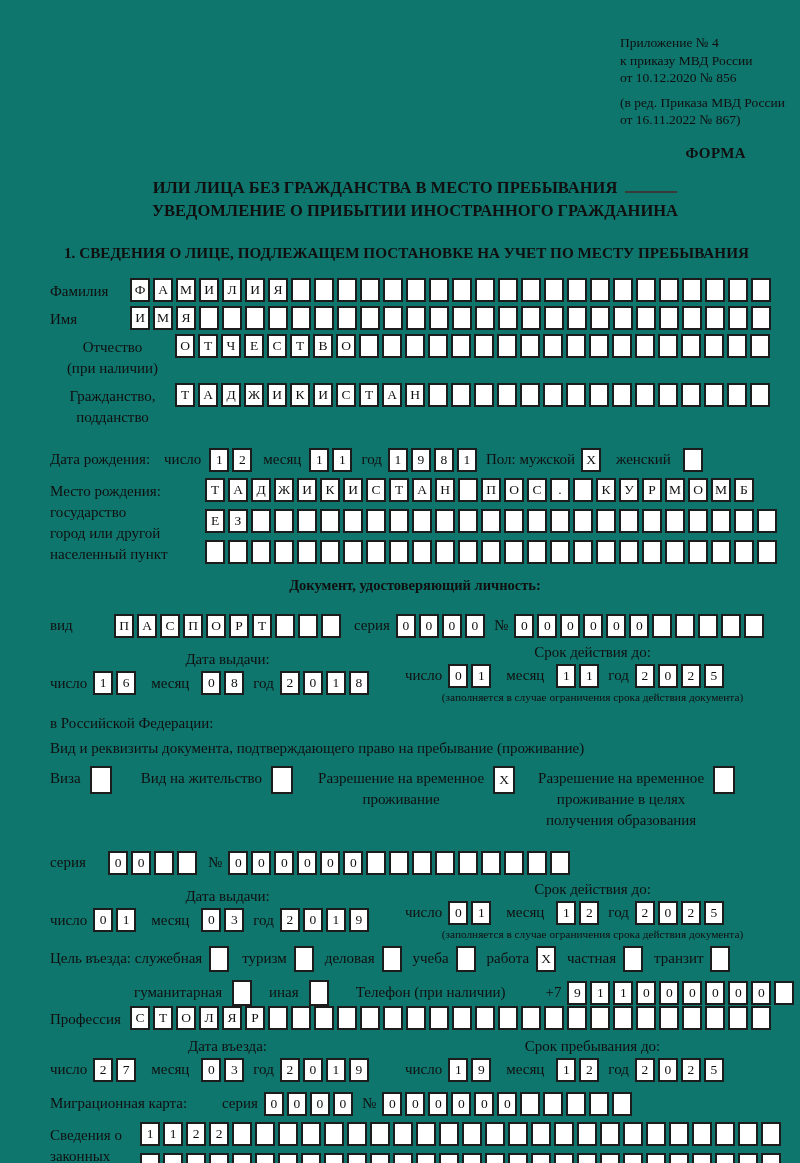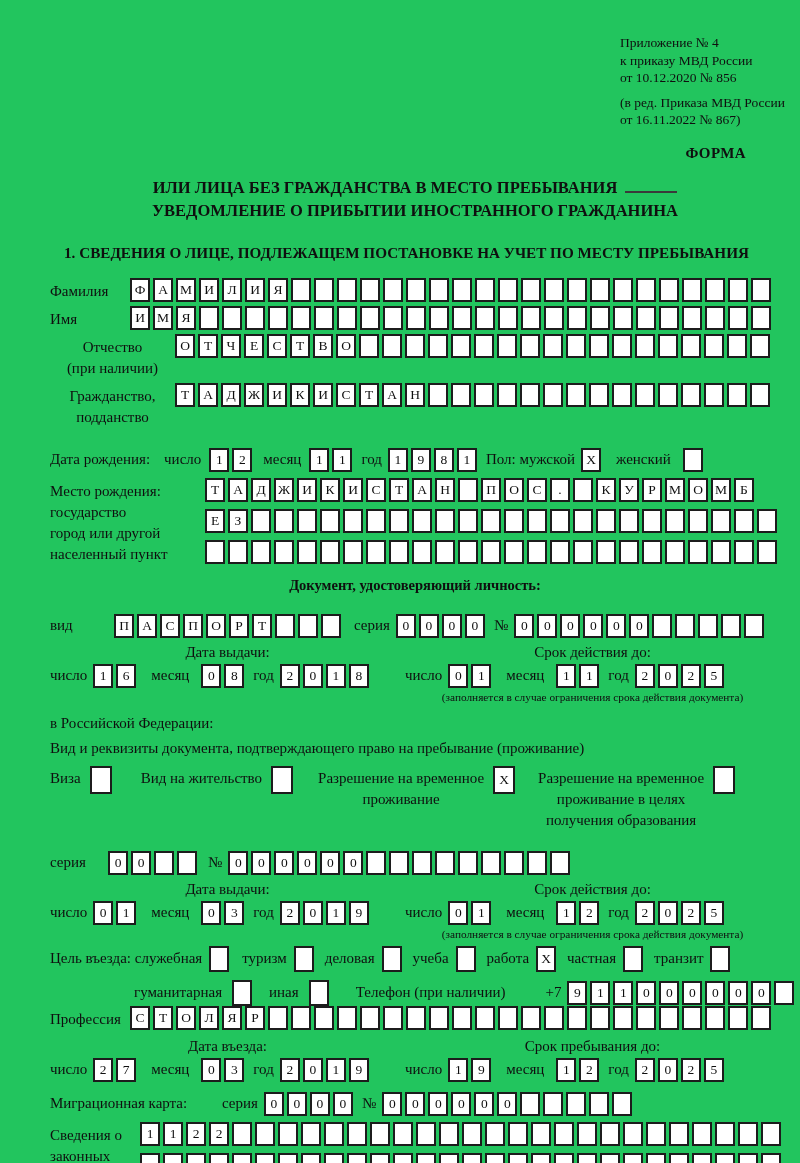--- a/index.html
+++ b/index.html
@@ -1,20 +1,20 @@
 <!DOCTYPE html>
 <html><head>
 <meta charset="utf-8">
 <style>
   html,body{margin:0;padding:0;background:#ffffff;}
   .page{
     width:800px;height:1163px;box-sizing:border-box;
     padding:34px 20px 8px 50px;
     font-family:"Liberation Serif","DejaVu Serif",serif;
-    font-size:15px;color:#0f0f0f;position:relative;overflow:hidden;background:#22c55e;
+    font-size:15px;color:#0f0f0f;position:relative;overflow:hidden;background:#0f766e;
   }
   
   .hdr-right{margin-left:570px;width:205px;font-size:13.5px;line-height:17.5px;}
   .hdr-block2{margin-top:7px;}
   .forma{font-weight:bold;font-size:15px;text-align:right;padding-right:34px;margin-top:16px;letter-spacing:.4px;}
   
   .title{text-align:center;font-weight:bold;font-size:16.5px;line-height:23px;margin-top:14px;}
   .blank{display:inline-block;width:52px;border-bottom:2.5px solid #3a3a3a;height:3px;margin-left:8px;}
   .sec-heading{font-weight:bold;font-size:15.2px;margin:22px 0 0 14px;white-space:nowrap;}
   
@@ -36,21 +36,21 @@
   .lab{flex:none;}
   .ml6{margin-left:6px;}.ml8{margin-left:8px;}.ml10{margin-left:10px;}.ml12{margin-left:12px;}
   .ml14{margin-left:14px;}.ml24{margin-left:24px;}.ml40{margin-left:40px;}
   .mr6{margin-right:6px;}
   .cellcol .cells{display:flex;margin-bottom:7px;}
   
   .doc-heading{text-align:center;font-weight:bold;font-size:14.5px;margin:6px 0 8px 0;}
   
   .dgrid{display:flex;margin-top:4px;margin-bottom:4px;}
   .dgcol{display:flex;flex-direction:column;}
-  .dg-left{width:356px;}
+  .dg-left{width:356px;justify-content:center;}
   .dg-right{width:376px;}
   .dg-title{text-align:center;margin-bottom:3px;}
   .drow{display:flex;align-items:center;}
   .note{font-size:11.3px;text-align:center;margin-top:3px;white-space:nowrap;}
   .intro{margin-top:8px;line-height:25px;}
   
   .optrow{display:flex;align-items:flex-start;margin-top:4px;margin-bottom:10px;}
   .opt{display:flex;align-items:flex-start;}
   .opt-label{text-align:center;line-height:21px;padding-top:3px;}
   .opt .cells{margin-left:9px;margin-top:1px;}

